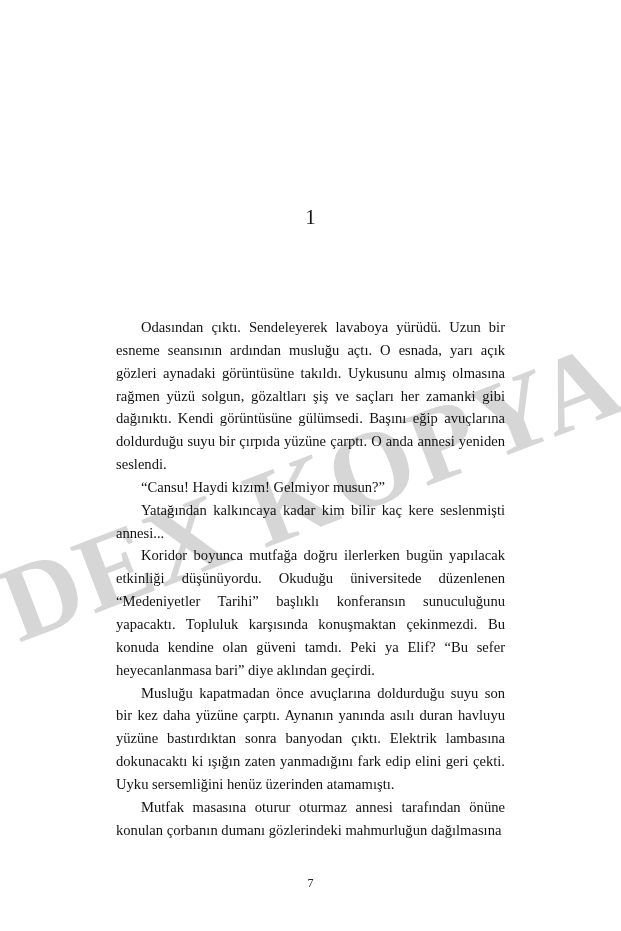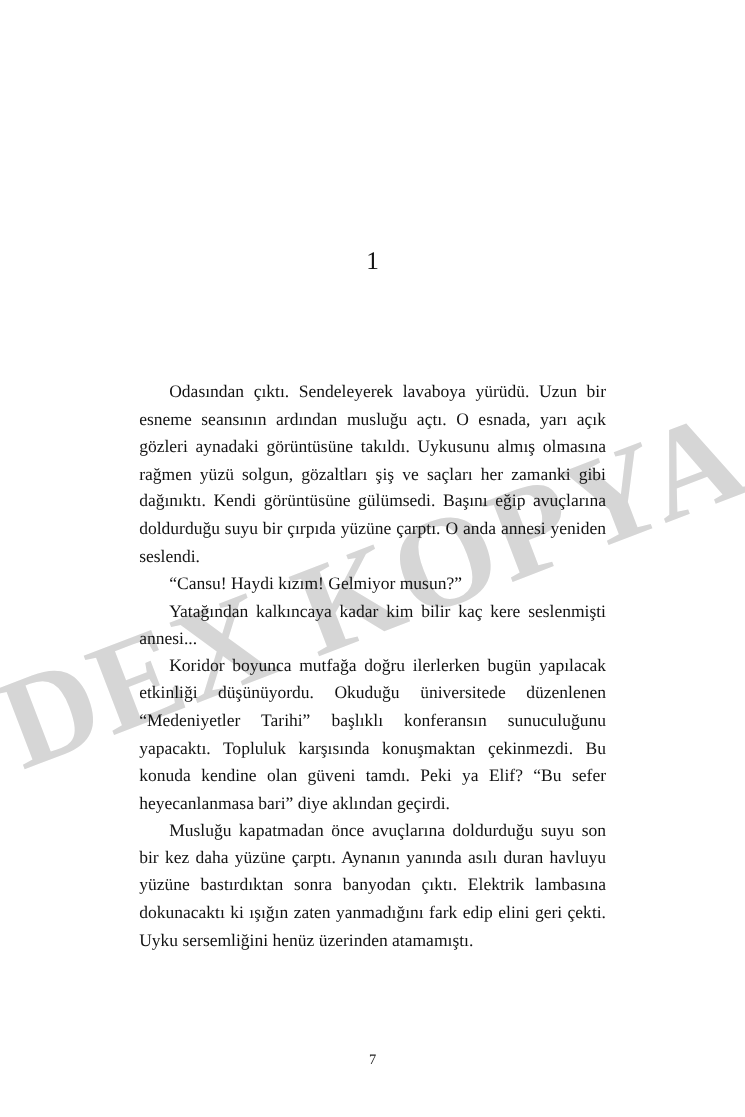--- a/index.html
+++ b/index.html
@@ -96,19 +96,20 @@
   <div class="content">
 
     <div class="chapter-number">1</div>
 
     <div class="body-text">
       <p>Odasından çıktı. Sendeleyerek lavaboya yürüdü. Uzun bir esneme seansının ardından musluğu açtı. O esnada, yarı açık gözleri aynadaki görüntüsüne takıldı. Uykusunu almış olmasına rağmen yüzü solgun, gözaltları şiş ve saçları her zamanki gibi dağınıktı. Kendi görüntüsüne gülümsedi. Başını eğip avuçlarına doldurduğu suyu bir çırpıda yüzüne çarptı. O anda annesi yeniden seslendi.</p>
       <p>“Cansu! Haydi kızım! Gelmiyor musun?”</p>
       <p>Yatağından kalkıncaya kadar kim bilir kaç kere seslenmişti annesi...</p>
       <p>Koridor boyunca mutfağa doğru ilerlerken bugün yapılacak etkinliği düşünüyordu. Okuduğu üniversitede düzenlenen “Medeniyetler Tarihi” başlıklı konferansın sunuculuğunu yapacaktı. Topluluk karşısında konuşmaktan çekinmezdi. Bu konuda kendine olan güveni tamdı. Peki ya Elif? “Bu sefer heyecanlanmasa bari” diye aklından geçirdi.</p>
       <p>Musluğu kapatmadan önce avuçlarına doldurduğu suyu son bir kez daha yüzüne çarptı. Aynanın yanında asılı duran havluyu yüzüne bastırdıktan sonra banyodan çıktı. Elektrik lambasına dokunacaktı ki ışığın zaten yanmadığını fark edip elini geri çekti. Uyku sersemliğini henüz üzerinden atamamıştı.</p>
+      <p>Mutfak masasına oturur oturmaz annesi tarafından önüne konulan çorbanın dumanı gözlerindeki mahmurluğun dağılmasına</p>
     </div>
 
   </div>
 
   <div class="page-number">7</div>
 
 </div>
 
 </body></html>

